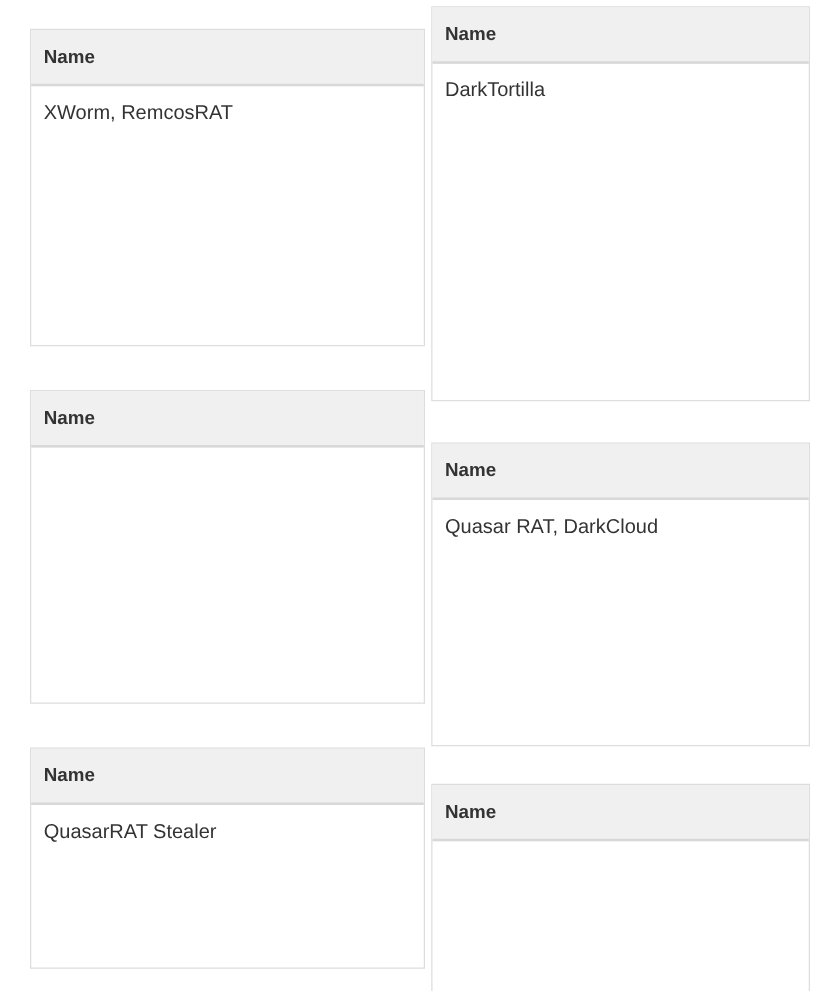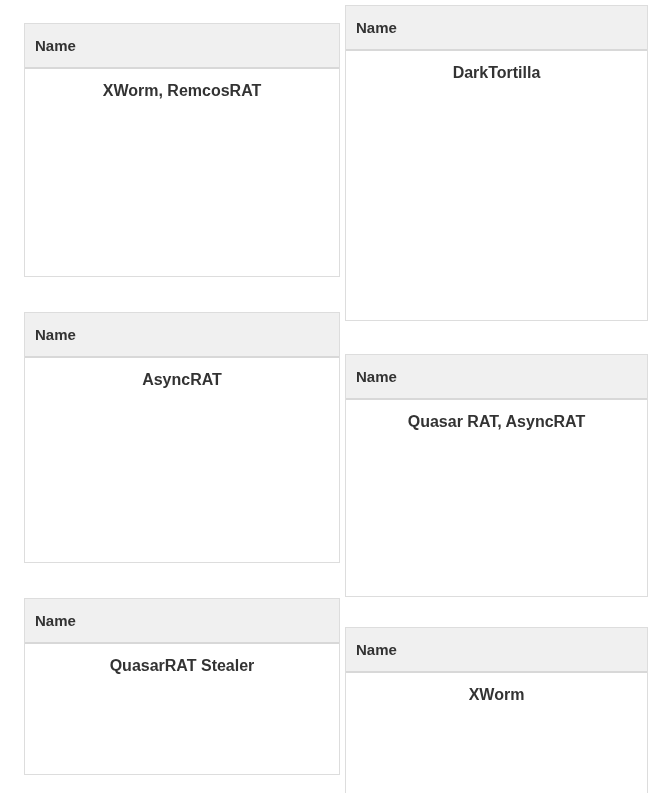--- a/index.html
+++ b/index.html
@@ -28,24 +28,23 @@
     align-items: center;
     padding: 0 10px;
     box-sizing: border-box;
     font-size: 15px;
     font-weight: bold;
     color: #333333;
   }
   .table-body {
     padding: 12px 10px;
     font-size: 16px;
-    font-weight: bold;
+    font-weight: normal;
     color: #333333;
     line-height: 1.2;
-    text-align: center;
   }
   
   #tbl-remcos       { left: 24px;  top: 23px;  width: 316px; height: 254px; }
   #tbl-asyncrat     { left: 24px;  top: 312px; width: 316px; height: 251px; }
   #tbl-darkcloud    { left: 24px;  top: 598px; width: 316px; height: 177px; }
   
   #tbl-darktortilla { left: 345px; top: 5px;   width: 303px; height: 316px; }
   #tbl-quasar       { left: 345px; top: 354px; width: 303px; height: 243px; }
   #tbl-xworm        { left: 345px; top: 627px; width: 303px; height: 200px; }
 </style>
@@ -58,23 +57,20 @@
   </div>
   <div class="table-body">
     <span>XWorm, RemcosRAT</span>
   </div>
 </div>
 
 <div class="name-table" id="tbl-asyncrat">
   <div class="table-header">
     <span>Name</span>
   </div>
-  <div class="table-body">
-    <span>AsyncRAT</span>
-  </div>
 </div>
 
 <div class="name-table" id="tbl-darkcloud">
   <div class="table-header">
     <span>Name</span>
   </div>
   <div class="table-body">
     <span>QuasarRAT Stealer</span>
   </div>
 </div>
@@ -86,24 +82,21 @@
   <div class="table-body">
     <span>DarkTortilla</span>
   </div>
 </div>
 
 <div class="name-table" id="tbl-quasar">
   <div class="table-header">
     <span>Name</span>
   </div>
   <div class="table-body">
-    <span>Quasar RAT, AsyncRAT</span>
+    <span>Quasar RAT, DarkCloud</span>
   </div>
 </div>
 
 <div class="name-table" id="tbl-xworm">
   <div class="table-header">
     <span>Name</span>
   </div>
-  <div class="table-body">
-    <span>XWorm</span>
-  </div>
 </div>
 
 </body></html>

